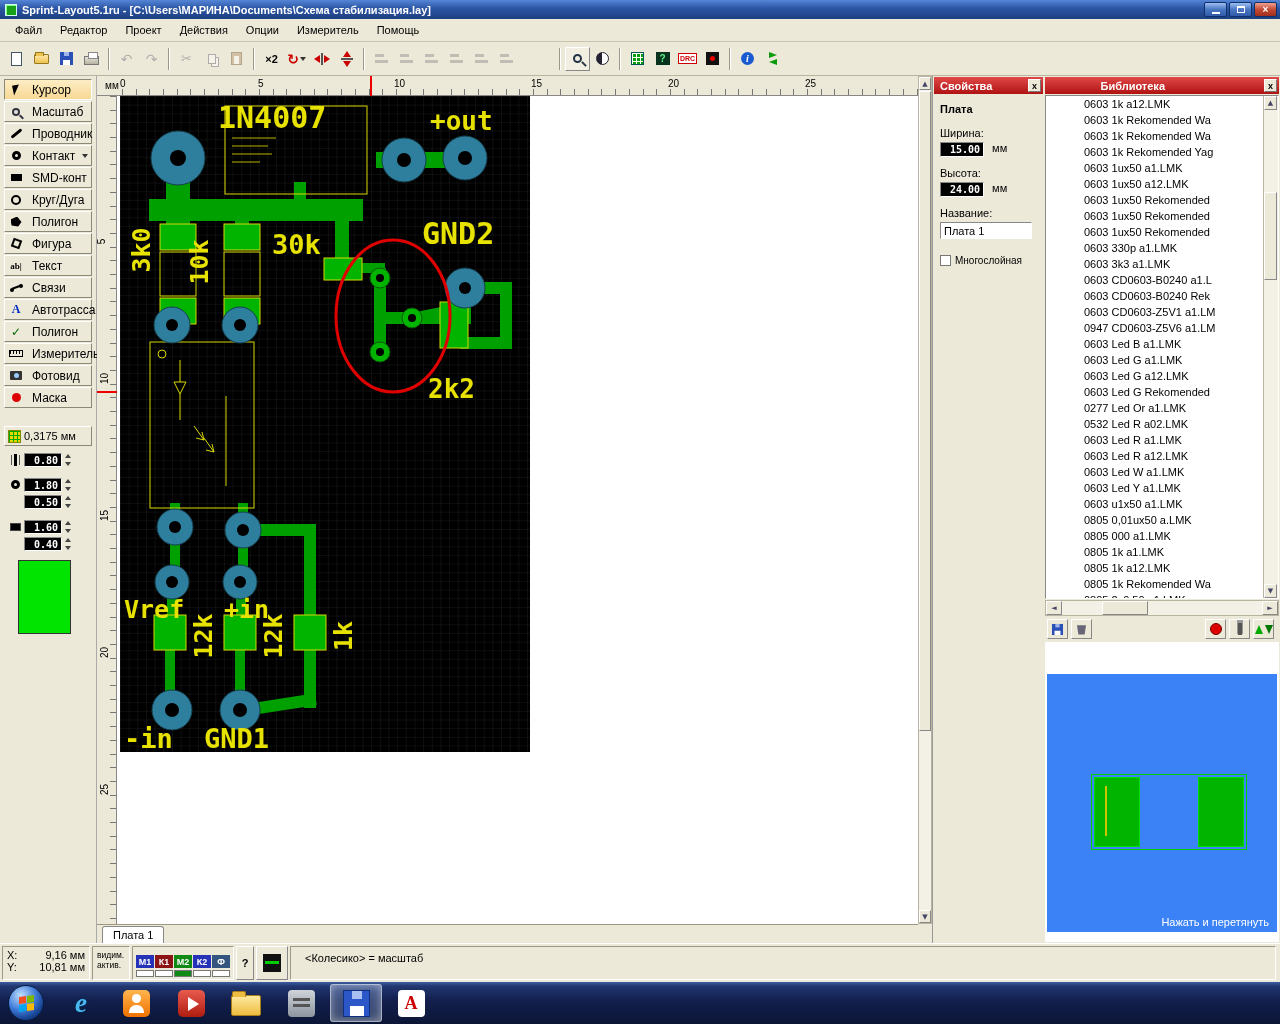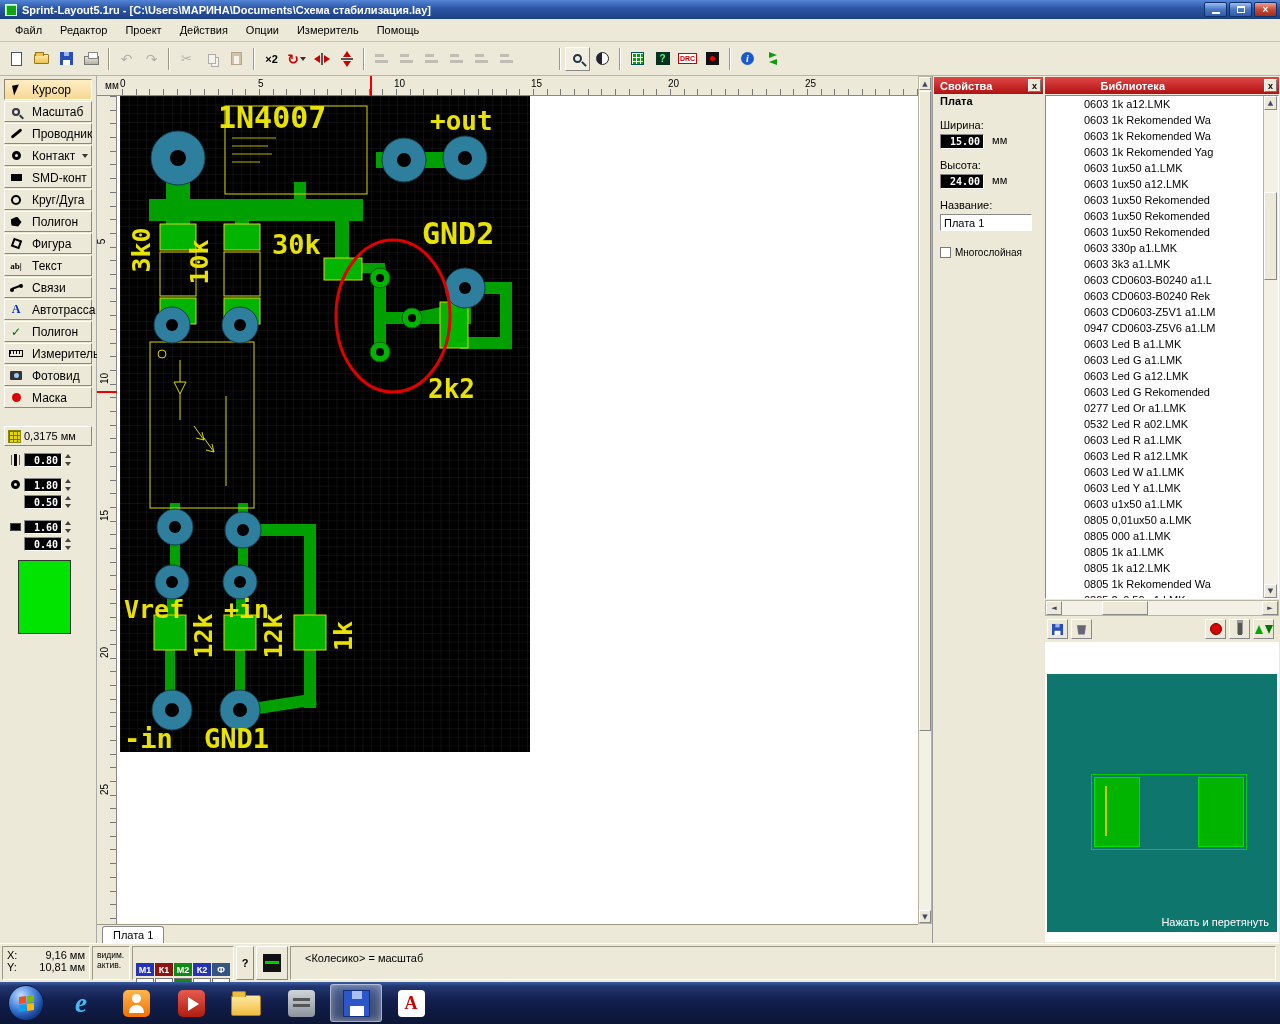--- a/index.html
+++ b/index.html
@@ -147,21 +147,21 @@
   .sbtn{background:#ece9d8;border:1px solid;border-color:#fff #888 #888 #fff;color:#446;
     display:flex;align-items:center;justify-content:center;font-size:7px;font-family:"DejaVu Sans",sans-serif}
   .thumb{background:#ece9d8;border:1px solid;border-color:#fff #888 #888 #fff}
 
   
   .panel-header{height:17px;margin:1px;background:linear-gradient(#e04848,#b01212);display:flex;align-items:center;
     color:#fff;font-weight:bold;padding:0 2px 0 6px}
   .panel-header .x{margin-left:auto;width:13px;height:13px;background:#ece9d8;border:1px solid;border-color:#fff #777 #777 #fff;
     color:#000;font-size:9px;display:flex;align-items:center;justify-content:center;font-weight:bold}
   #props{position:absolute;left:932px;top:76px;width:112px;height:867px;background:#ece9d8;border-left:1px solid #999}
-  #props .body{padding:0 7px}
+  #props .body{padding:8px 7px}
   #props .section{font-weight:bold;margin-bottom:12px}
   #props .lbl{margin:10px 0 3px}
   .blackfield{display:inline-block;width:44px;height:15px;background:#000;color:#fff;font-family:"DejaVu Sans Mono",monospace;
     font-size:10px;font-weight:bold;text-align:right;padding:1px 3px 0 0;border:1px solid;border-color:#888 #fff #fff #888;vertical-align:middle}
   .unit{margin-left:5px}
   .textinput{width:92px;height:17px;background:#fff;border:1px solid;border-color:#888 #fff #fff #888;
     padding:2px 3px;margin-top:2px;font-size:11px}
   .cbrow{display:flex;align-items:center;margin-top:16px}
   .cb{width:11px;height:11px;background:#fff;border:1px solid #777;margin-right:4px;flex:none}
   .cbl{font-size:10px}
@@ -182,38 +182,38 @@
   .lib-btn{width:21px;height:20px;margin-right:3px;display:flex;align-items:center;justify-content:center;
     border:1px solid;border-color:#fff #888 #888 #fff;background:#ece9d8}
   .ic-trash{width:9px;height:11px;background:#667;clip-path:polygon(0 15%,100% 15%,85% 100%,15% 100%);position:relative}
   .ic-reddot{width:12px;height:12px;border-radius:50%;background:#d00;border:1px solid #700}
   .ic-pin{width:4px;height:12px;background:#555;box-shadow:0 -2px 0 1px #999}
   .ic-sort{display:flex;gap:2px}
   .ic-sort i{display:block;width:0;height:0}
   .ic-sort i.u{border-left:4px solid transparent;border-right:4px solid transparent;border-bottom:9px solid #0a0}
   .ic-sort i.d{border-left:4px solid transparent;border-right:4px solid transparent;border-top:9px solid #070}
   #lib-preview-wrap{margin:1px;background:#fff;height:300px;padding:2px}
-  #lib-preview{position:relative;width:100%;height:258px;background:#0f766e;margin-top:30px}
+  #lib-preview{position:relative;width:100%;height:258px;background:#3b82f6;margin-top:30px}
   #lib-preview .outline{position:absolute;left:44px;top:100px;width:156px;height:76px;border:1px solid #00d000}
   #lib-preview .padL{position:absolute;left:47px;top:103px;width:46px;height:70px;background:#00b400;border:1px solid #00e000}
   #lib-preview .padR{position:absolute;left:151px;top:103px;width:46px;height:70px;background:#00b400;border:1px solid #00e000}
   #lib-preview .mark{position:absolute;left:58px;top:112px;width:2px;height:50px;background:#cfc400}
   #lib-preview .hint{position:absolute;right:8px;bottom:4px;color:#fff;font-size:11px}
 
   
   #tabstrip{position:absolute;left:97px;top:924px;width:821px;height:19px;background:#ece9d8;border-top:1px solid #9c9884}
   #boardtab{position:absolute;left:5px;top:1px;height:17px;padding:2px 10px 0;background:#fff;
     border:1px solid #888;border-bottom:none;border-radius:3px 3px 0 0;font-size:11px}
   #statusbar{position:absolute;left:0;top:943px;width:1280px;height:39px;background:#ece9d8;border-top:1px solid #fff;
     display:flex;align-items:stretch;padding:2px}
   .scell{border:1px solid;border-color:#9c9884 #fff #fff #9c9884;margin-right:2px;padding:2px 4px}
   #coords{width:88px;font-size:11px}
   #coords div{display:flex;justify-content:space-between}
   #visact{width:38px;font-size:8.5px;padding-top:3px}
-  #layercell{display:flex;flex-direction:column;justify-content:space-between;gap:2px;padding:16px 3px}
+  #layercell{display:flex;flex-direction:column;justify-content:space-between;gap:2px;padding:8px 3px}
   .badges{display:flex;gap:1px}
   .badge{width:18px;height:13px;color:#fff;font-size:9px;font-weight:bold;display:flex;align-items:center;justify-content:center}
   .badge.m1,.badge.k2{background:#2433b8}
   .badge.k1{background:#8c1414}
   .badge.m2{background:#0f8a14}
   .badge.f{background:#33557f}
   .chips{display:flex;gap:1px}
   .chip{width:18px;height:7px;border:1px solid #777;background:#fff}
   .chip.m2{background:#0f8a14}
   #helpbtn{width:18px;margin-right:2px;background:#ece9d8;border:1px solid;border-color:#fff #888 #888 #fff;

